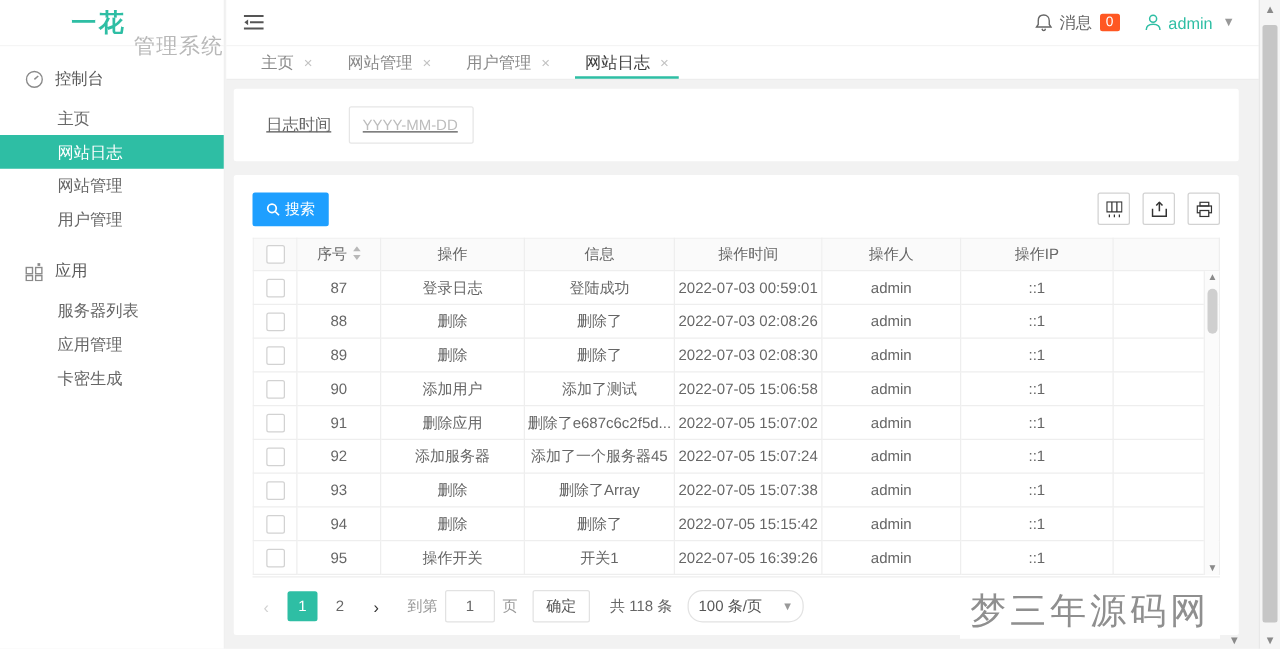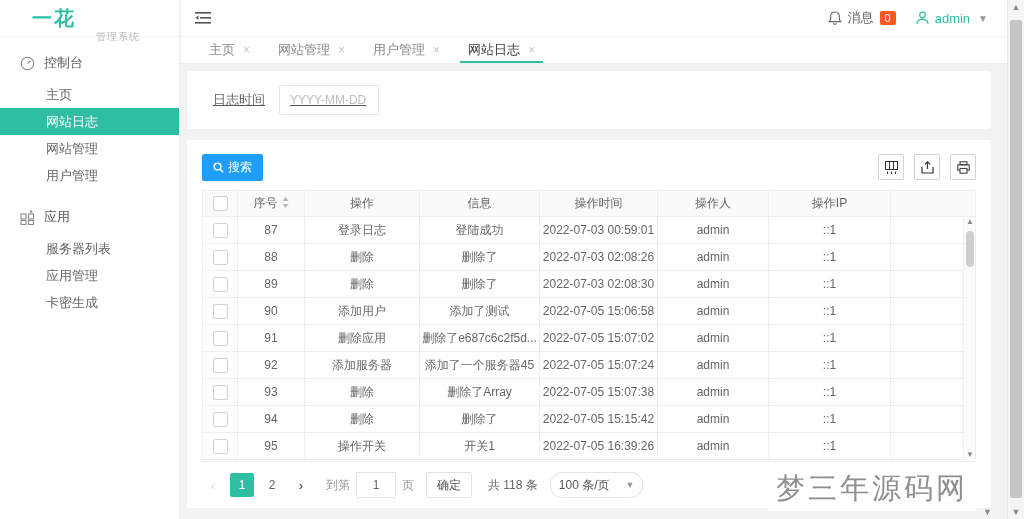--- a/index.html
+++ b/index.html
@@ -2,23 +2,23 @@
 <html style="--accent: #2ebea4; --blue: #1e9fff; --badge: #ff5722;"><head>
 <meta charset="utf-8">
 <style>
   * { margin:0; padding:0; box-sizing:border-box; }
   html,body { width:1024px; height:519px; overflow:hidden; }
   body { font-family:"Liberation Sans","DejaVu Sans",sans-serif; font-size:13px; color:#555; background:#f2f2f2; }
   .page { position:relative; width:1024px; height:519px; }
 
   
   .sidebar { position:absolute; left:0; top:0; width:180px; height:519px; background:#fff; border-right:1px solid #f0f0f0; z-index:3; }
-  .logo-bar { height:37px; display:flex; align-items:center; justify-content:flex-start; gap:20px; border-bottom:1px solid #f5f5f5;padding-left:32px; }
+  .logo-bar { height:37px; display:flex; align-items:center; justify-content:flex-end; gap:6px; border-bottom:1px solid #f5f5f5;padding-left:32px; }
   .logo-title { color:var(--accent); font-size:20px; font-weight:bold; letter-spacing:2px; }
-  .logo-sub { color:#b8b8b8; font-size:10px; letter-spacing:1px;margin-top:37px; }
+  .logo-sub { color:#b8b8b8; font-size:17px; letter-spacing:1px;margin-top:37px; }
   .menu { padding-top:8px; }
   .menu-group-header { height:36px; display:flex; align-items:center; gap:9px; padding-left:20px; color:#595959; cursor:pointer; }
   .menu-group-header .gicon { width:15px; height:15px; display:inline-flex; }
   .menu-item { height:27px; line-height:27px; padding-left:46px; color:#666; cursor:pointer; font-size:13px; }
   .menu-item.active { background:var(--accent); color:#fff; }
   .menu-gap { height:10px; }
 
   
   .main { position:absolute; left:181px; top:0; right:0; bottom:0; }
   .topbar { height:37px; background:#fff; border-bottom:1px solid #f4f4f4; display:flex; align-items:center; justify-content:space-between; padding:0 36px 0 14px; }

